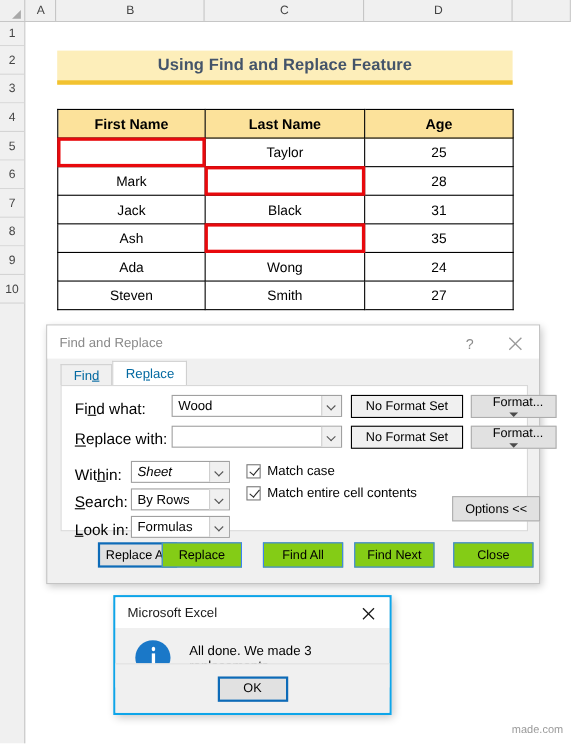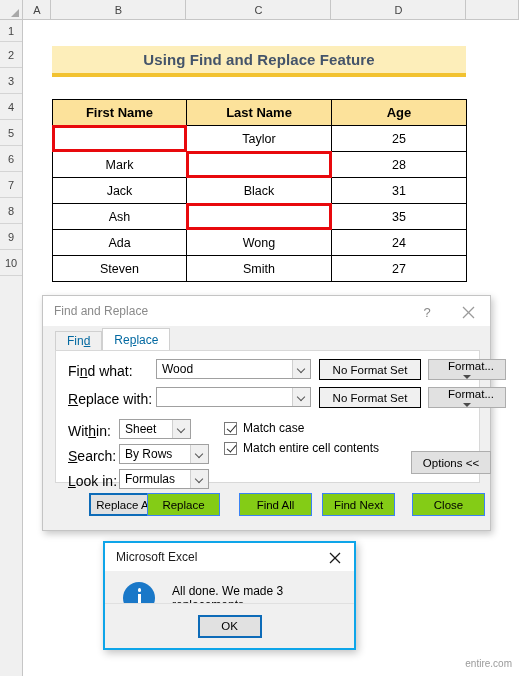--- a/index.html
+++ b/index.html
@@ -504,21 +504,21 @@
         <span>No Format Set</span>
       </div>
       <div class="fmtbtn" style="left:372px; top:36px; width:78px;">
         <div class="ftxt">Format...</div>
         <div class="fsplit">
             <div class="chev"></div>
           </div>
       </div>
 
       <div class="lbl" style="left:12px; top:72px;">Wit<u>h</u>in:</div>
-      <div class="combo" style="left:63px; top:68px; width:72px;">
+      <div class="combo" style="left:63px; top:68px; width:90px;font-style:italic;">
         <div class="val">Sheet</div>
         <div class="arrowbtn">
             <div class="chev-thin"></div>
           </div>
       </div>
 
       <div class="lbl" style="left:12px; top:97px;"><u>S</u>earch:</div>
       <div class="combo" style="left:63px; top:93px; width:90px;">
         <div class="val">By Rows</div>
         <div class="arrowbtn">
@@ -579,14 +579,14 @@
       <div class="info-icon"></div>
       <div class="msg-text">All done. We made 3 replacements.</div>
     </div>
     <div class="msg-footer">
       <div class="okbtn">
         <span>OK</span>
       </div>
     </div>
   </div>
 
-  <div class="watermark">entire.com</div>
+  <div class="watermark">made.com</div>
 </div>
 
 </body></html>

